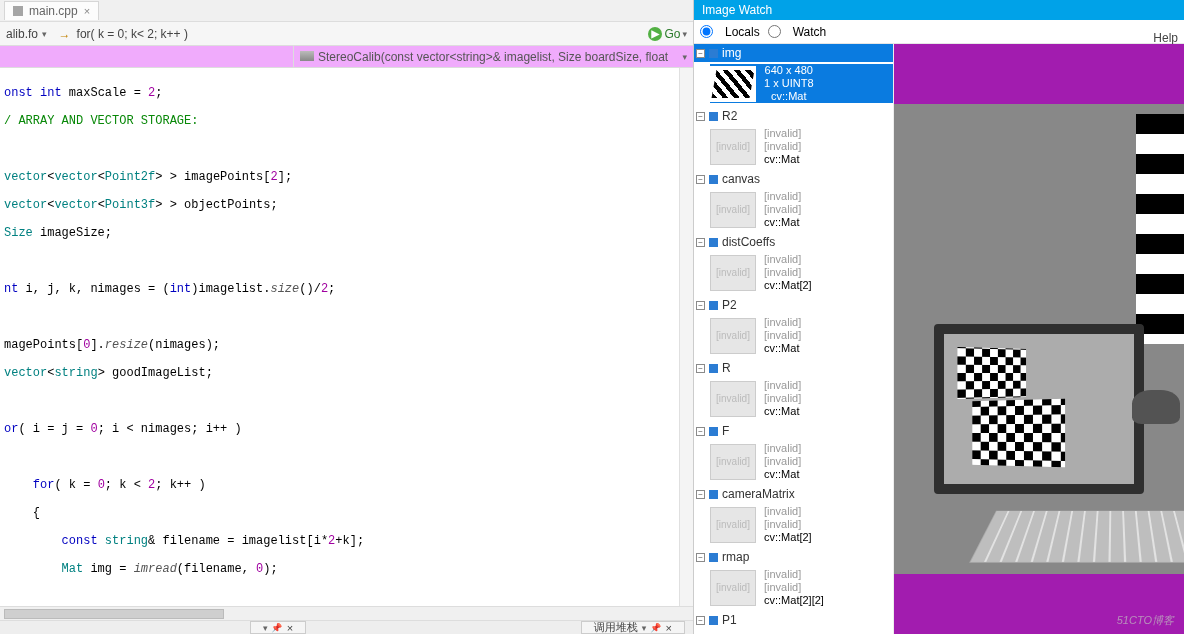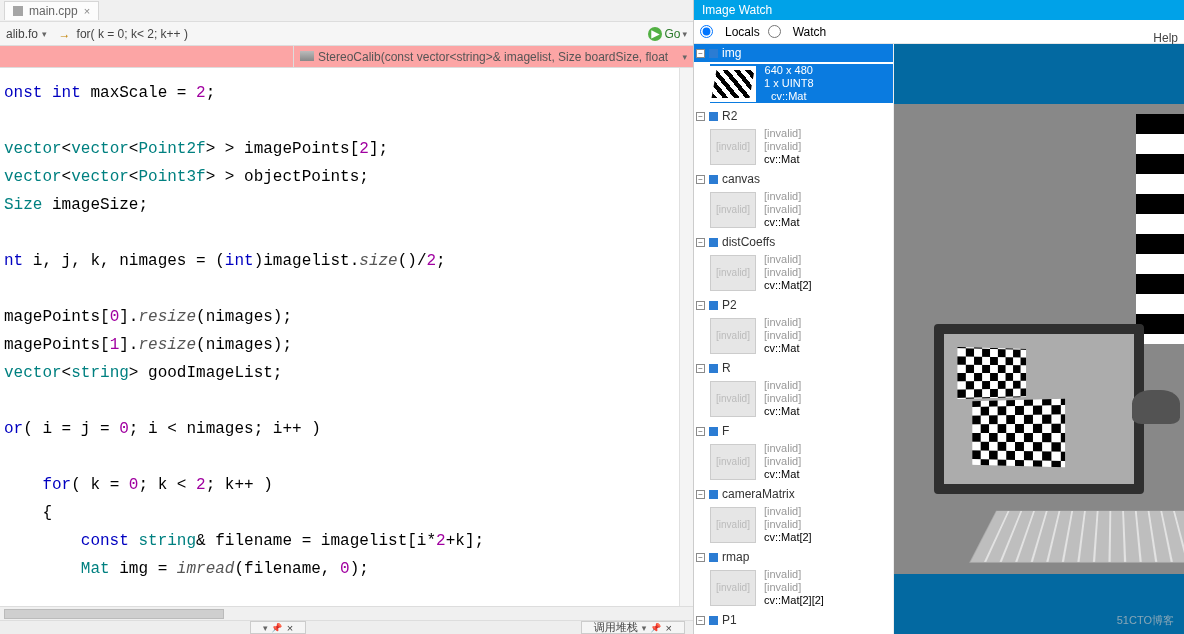--- a/index.html
+++ b/index.html
@@ -14,28 +14,28 @@
 .tab .close { font-size:11px; color:#888; }
 
 
 .crumb { display:flex; align-items:center; height:24px; border-bottom:1px solid #ddd; background:#f6f6f6; }
 .crumbseg { padding:2px 6px; font-size:12px; color:#444; display:flex; align-items:center; gap:4px; }
 .dd { font-size:9px; color:#666; }
 .gobtn { margin-left:auto; margin-right:6px; display:flex; align-items:center; gap:2px; font-size:12px; color:#2a7a2a; }
 .gobtn .gcircle { width:14px; height:14px; border-radius:50%; background:#52b043; color:#fff; display:flex; align-items:center; justify-content:center; font-size:10px; font-weight:bold; }
 
 
-.funcrow { display:flex; height:22px; border-bottom:1px solid #ddd; background:#fca5a5; }
+.funcrow { display:flex; height:22px; border-bottom:1px solid #ddd; background:#f0abfc; }
 .funcrow .segL { width:294px; border-right:1px solid #ddd; }
 .funcrow .segR { flex:1; display:flex; align-items:center; padding:0 6px; font-size:12px; color:#555; justify-content:space-between; }
 .funcrow .icon { width:14px; height:10px; background:linear-gradient(#bbb,#888); display:inline-block; margin-right:4px; }
 
 
 .editorwrap { flex:1; overflow:hidden; position:relative; display:flex; }
-.editor { flex:1; overflow:auto; background:#fff; padding:4px 0 4px 4px; font-family:Consolas,"Courier New",monospace; font-size:16px; line-height:14px; white-space:pre; color:#000; }
+.editor { flex:1; overflow:auto; background:#fff; padding:4px 0 4px 4px; font-family:Consolas,"Courier New",monospace; font-size:12px; line-height:14px; white-space:pre; color:#000; }
 .editor .kw { color:#0000c0; }
 .editor .ty { color:#008080; }
 .editor .gn { color:#088808; }
 .editor .nm { color:#a000a0; }
 .editor .fn { font-style:italic; color:#555; }
 .editor .row { display:block; }
 .hscroll { height:14px; background:#f0f0f0; border-top:1px solid #ddd; position:relative; }
 .hscroll .thumb { position:absolute; left:4px; top:2px; width:220px; height:10px; background:#cfcfcf; border:1px solid #bbb; }
 .botbars { height:14px; background:#eee; border-top:1px solid #ddd; display:flex; }
 .botbars .panetab { margin-left:250px; padding:0 12px; font-size:11px; color:#444; border:1px solid #ccc; background:#f5f5f5; display:flex; align-items:center; gap:4px; }
@@ -64,21 +64,21 @@
 .thumbimg { width:46px; height:36px; background:#e6e6e6; border:1px solid #ccc; display:flex; align-items:center; justify-content:center; color:#bbb; font-size:10px; }
 .thumbimg.real { background:#fff; position:relative; overflow:hidden; }
 .thumbimg.real::before { content:""; position:absolute; inset:3px; background:
   repeating-linear-gradient(45deg,#000 0 4px,#fff 4px 8px); transform:skewX(-10deg); }
 .meta { display:flex; flex-direction:column; font-size:11px; line-height:13px; }
 .meta .gray { color:#999; }
 .var-head.sel + .var-bodywrap .meta, .selbody .meta { color:#fff;text-align:center; }
 .selbody { background:#0a7be0; }
 .selbody .thumbimg { border-color:#fff; }
 
-.iw-preview { flex:1; background:#0369a1; display:flex; align-items:center; justify-content:flex-start; position:relative; }
+.iw-preview { flex:1; background:#a21caf; display:flex; align-items:center; justify-content:flex-start; position:relative;font-style:italic; }
 .pv-img { width:290px; height:470px; background:#888; position:relative; overflow:hidden; filter:grayscale(1) contrast(1.05); }
 .pv-img .monitor { position:absolute; bottom:80px; left:40px; width:210px; height:170px; background:#222; border:10px solid #333; border-radius:4px; }
 .pv-img .screen { position:absolute; inset:0; background:#aaa; }
 .pv-img .cb1 { position:absolute; top:14px; left:14px; width:70px; height:50px; background:repeating-conic-gradient(#000 0 25%,#fff 0 50%) 0/16px 16px; transform:perspective(200px) rotateY(12deg); }
 .pv-img .cb2 { position:absolute; bottom:18px; left:26px; width:94px; height:66px; background:repeating-conic-gradient(#000 0 25%,#fff 0 50%) 0/18px 18px; transform:perspective(220px) rotateY(-10deg); }
 .pv-img .cbR { position:absolute; top:10px; right:-16px; width:64px; height:230px; background:repeating-linear-gradient(#000 0 20px,#fff 20px 40px); }
 .pv-img .kbd { position:absolute; bottom:0; left:90px; width:260px; height:80px; background:#ddd; transform:perspective(300px) rotateX(50deg); border:1px solid #aaa;
   background-image:repeating-linear-gradient(90deg,#bbb 0 12px,#ddd 12px 14px),repeating-linear-gradient(0deg,#bbb 0 12px,#ddd 12px 14px); }
 .pv-img .hand { position:absolute; bottom:150px; right:4px; width:48px; height:34px; background:#555; border-radius:40% 40% 20% 20%; }
 .watermark { position:absolute; bottom:6px; right:10px; font-size:11px; color:#c0c0c0; opacity:.7; }
@@ -117,29 +117,29 @@
       <div class="segL"></div>
       <div class="segR">
         <span><span class="icon"></span><span>StereoCalib(const vector&lt;string&gt;&amp; imagelist, Size boardSize, float</span></span>
         <span class="dd">▾</span>
       </div>
     </div>
 
     <div class="editorwrap">
       <div class="editor">
 <span class="row"><span class="kw">onst </span><span class="kw">int</span><span> maxScale = </span><span class="nm">2</span><span>;</span></span>
+<span class="row gn">/ ARRAY AND VECTOR STORAGE:</span>
 <span class="row"> </span>
 <span class="row"><span class="ty">vector</span><span>&lt;</span><span class="ty">vector</span><span>&lt;</span><span class="ty">Point2f</span><span>&gt; &gt; imagePoints[</span><span class="nm">2</span><span>];</span></span>
 <span class="row"><span class="ty">vector</span><span>&lt;</span><span class="ty">vector</span><span>&lt;</span><span class="ty">Point3f</span><span>&gt; &gt; objectPoints;</span></span>
 <span class="row"><span class="ty">Size</span><span> imageSize;</span></span>
 <span class="row"> </span>
 <span class="row"><span class="kw">nt</span><span> i, j, k, nimages = (</span><span class="kw">int</span><span>)imagelist.</span><span class="fn">size</span><span>()/</span><span class="nm">2</span><span>;</span></span>
 <span class="row"> </span>
 <span class="row"><span>magePoints[</span><span class="nm">0</span><span>].</span><span class="fn">resize</span><span>(nimages);</span></span>
-<span class="row"><span>magePoints[</span><span class="nm">1</span><span>].</span><span class="fn">resize</span><span>(nimages);</span></span>
 <span class="row"><span class="ty">vector</span><span>&lt;</span><span class="ty">string</span><span>&gt; goodImageList;</span></span>
 <span class="row"> </span>
 <span class="row"><span class="kw">or</span><span>( i = j = </span><span class="nm">0</span><span>; i &lt; nimages; i++ )</span></span>
 <span class="row"> </span>
 <span class="row"><span class="kw">    for</span><span>( k = </span><span class="nm">0</span><span>; k &lt; </span><span class="nm">2</span><span>; k++ )</span></span>
 <span class="row">    {</span>
 <span class="row"><span class="kw">        const </span><span class="ty">string</span><span>&amp; filename = imagelist[i*</span><span class="nm">2</span><span>+k];</span></span>
 <span class="row"><span class="ty">        Mat</span><span> img = </span><span class="fn">imread</span><span>(filename, </span><span class="nm">0</span><span>);</span></span>
 
 

